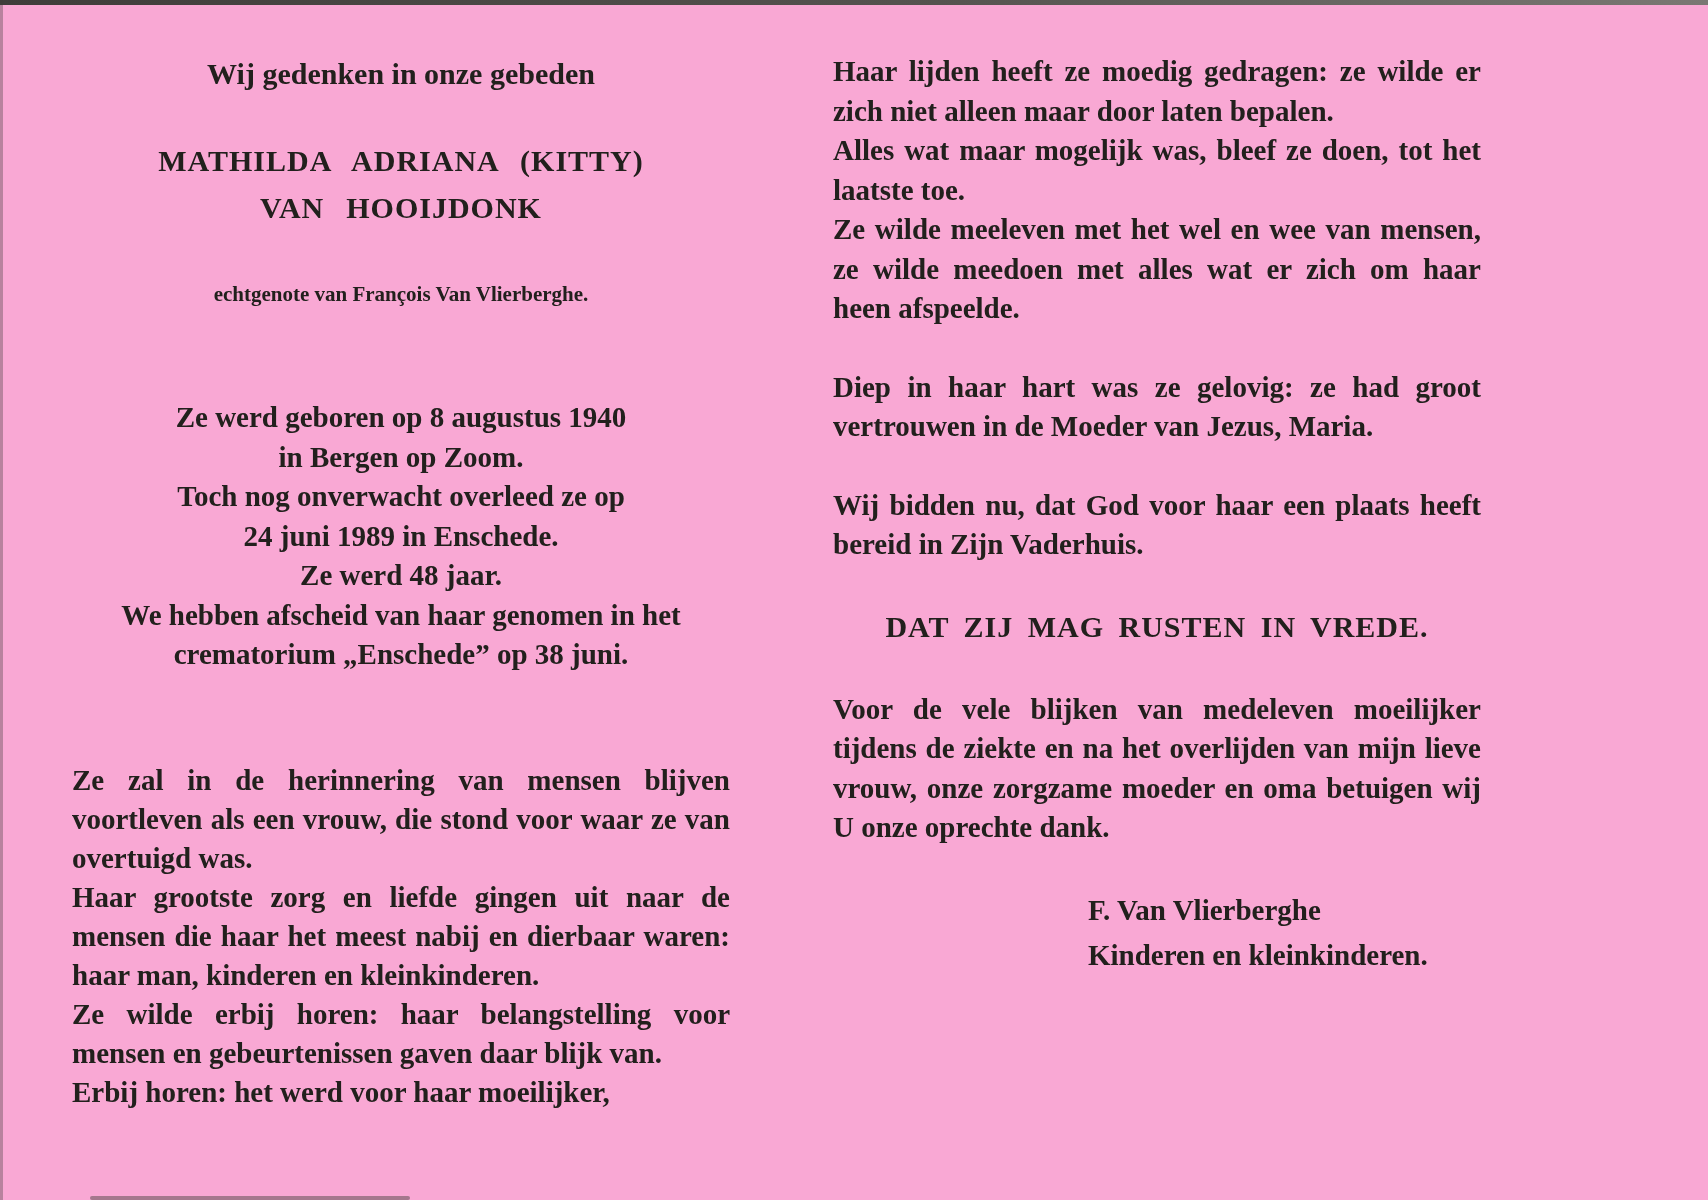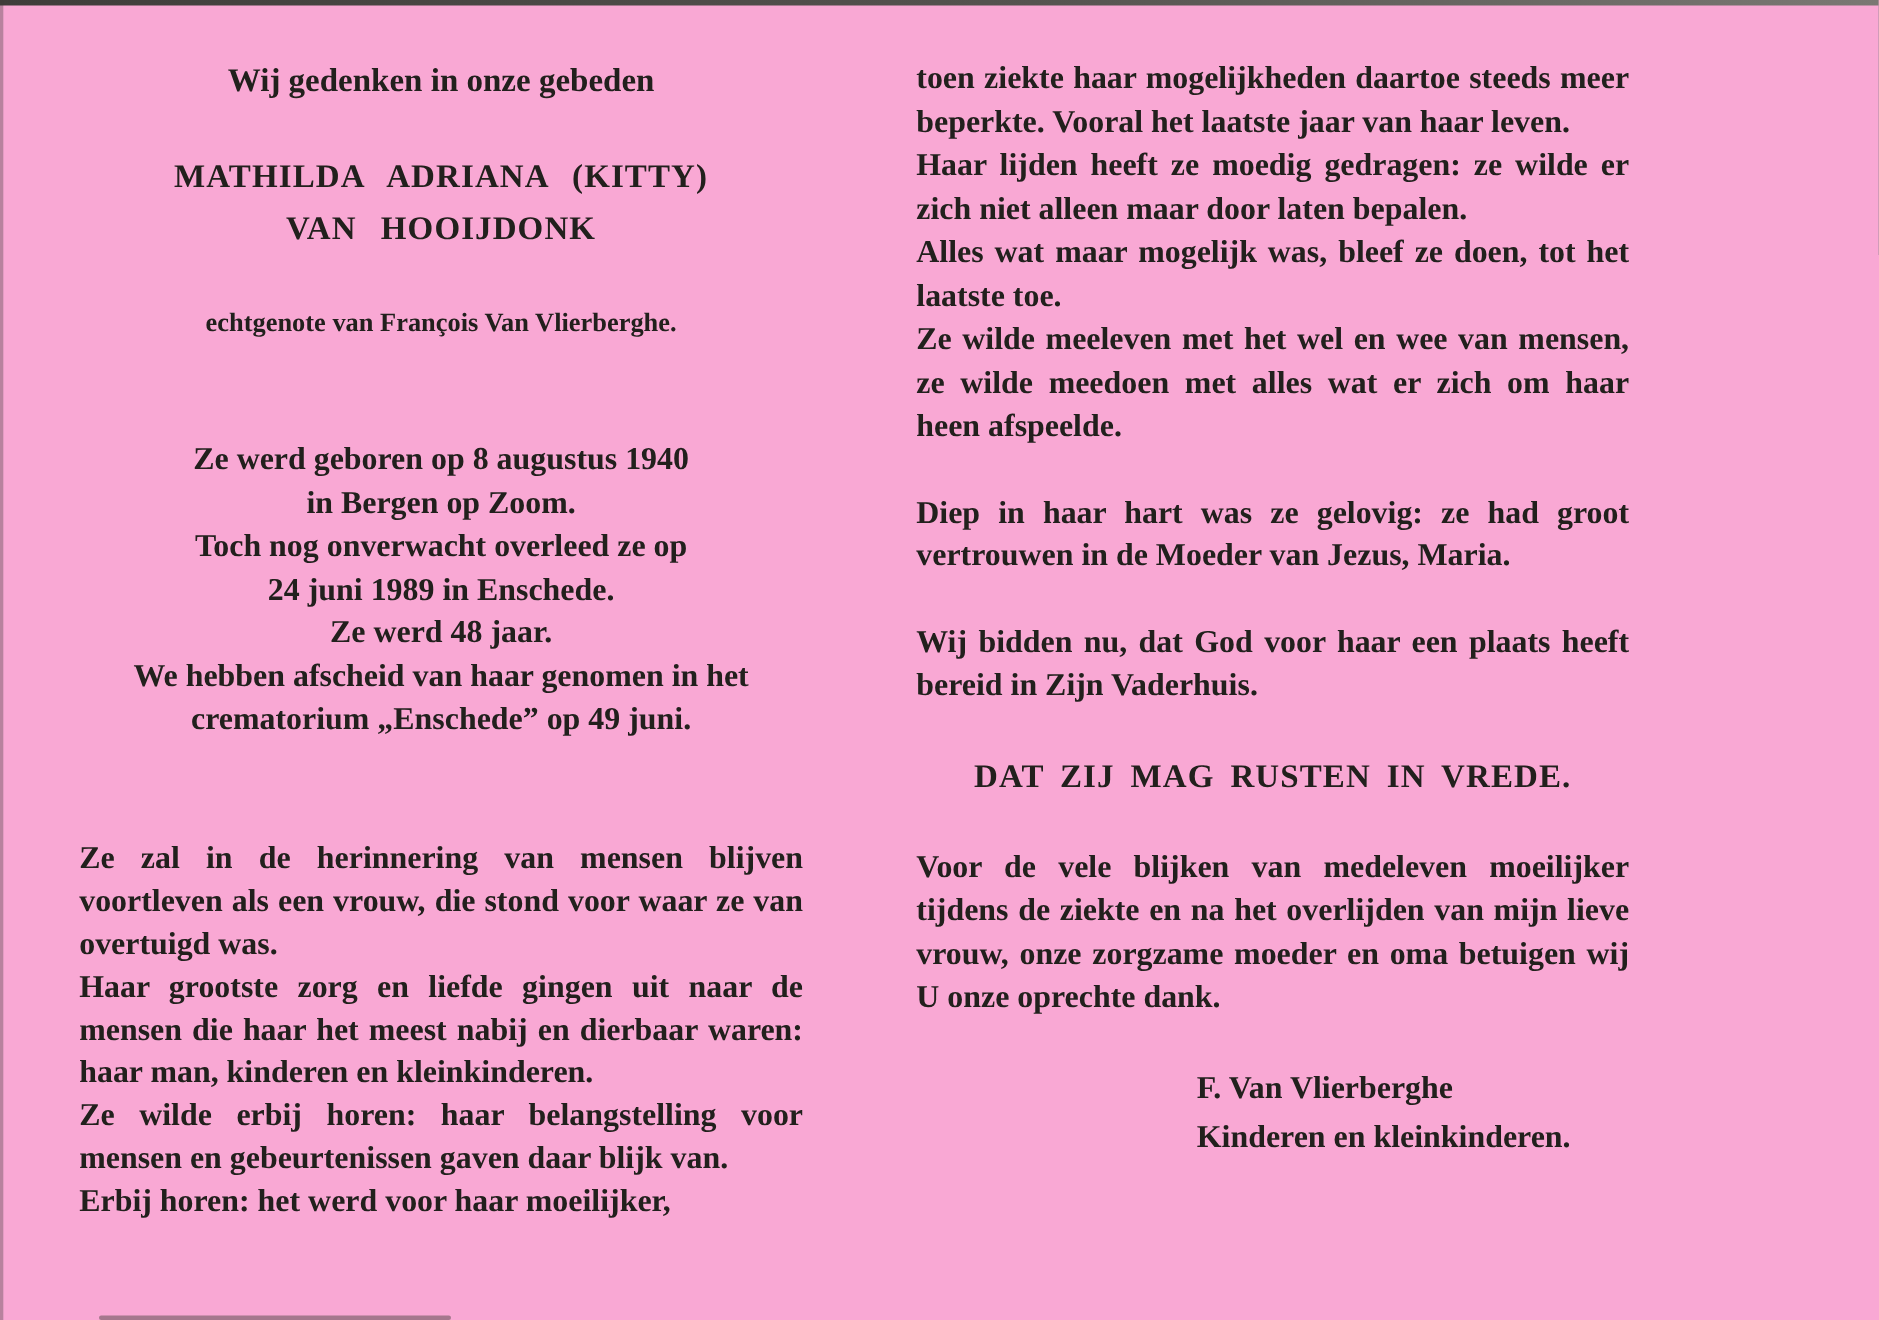--- a/index.html
+++ b/index.html
@@ -56,21 +56,21 @@
     margin-top: 44px;
     text-align: center;
     font-size: 30px;
     letter-spacing: 1px;
     word-spacing: 0.45em;
     line-height: 47px;
   }
   .spouse-line {
     margin-top: 44px;
     text-align: center;
-    font-size: 24px;
+    font-size: 21px;
   }
   .dates-block {
     margin-top: 84px;
     text-align: center;
     line-height: 39.5px;
   }
   .body-block {
     margin-top: 86px;
     text-align: justify;
     line-height: 39px;
@@ -127,36 +127,35 @@
 
     <div class="spouse-line">echtgenote van François Van Vlierberghe.</div>
 
     <div class="dates-block">
       <div>Ze werd geboren op 8 augustus 1940</div>
       <div>in Bergen op Zoom.</div>
       <div>Toch nog onverwacht overleed ze op</div>
       <div>24 juni 1989 in Enschede.</div>
       <div>Ze werd 48 jaar.</div>
       <div>We hebben afscheid van haar genomen in het</div>
-      <div>crematorium „Enschede” op 49 juni.</div>
+      <div>crematorium „Enschede” op 38 juni.</div>
     </div>
 
     <div class="body-block">
       <p>Ze zal in de herinnering van mensen blijven voortleven als een vrouw, die stond voor waar ze van overtuigd was.</p>
       <p>Haar grootste zorg en liefde gingen uit naar de mensen die haar het meest nabij en dierbaar waren: haar man, kinderen en kleinkinderen.</p>
       <p>Ze wilde erbij horen: haar belangstelling voor mensen en gebeurtenissen gaven daar blijk van.</p>
       <p>Erbij horen: het werd voor haar moeilijker,</p>
     </div>
 
   </div>
 
   <div class="col col-right">
 
     <div class="top-block">
-      <p>toen ziekte haar mogelijkheden daartoe steeds meer beperkte. Vooral het laatste jaar van haar leven.</p>
       <p>Haar lijden heeft ze moedig gedragen: ze wilde er zich niet alleen maar door laten bepalen.</p>
       <p>Alles wat maar mogelijk was, bleef ze doen, tot het laatste toe.</p>
       <p>Ze wilde meeleven met het wel en wee van mensen, ze wilde meedoen met alles wat er zich om haar heen afspeelde.</p>
     </div>
 
     <div class="gap-block">Diep in haar hart was ze gelovig: ze had groot vertrouwen in de Moeder van Jezus, Maria.</div>
 
     <div class="gap-block">Wij bidden nu, dat God voor haar een plaats heeft bereid in Zijn Vaderhuis.</div>
 
     <div class="rest-heading">DAT ZIJ MAG RUSTEN IN VREDE.</div>

